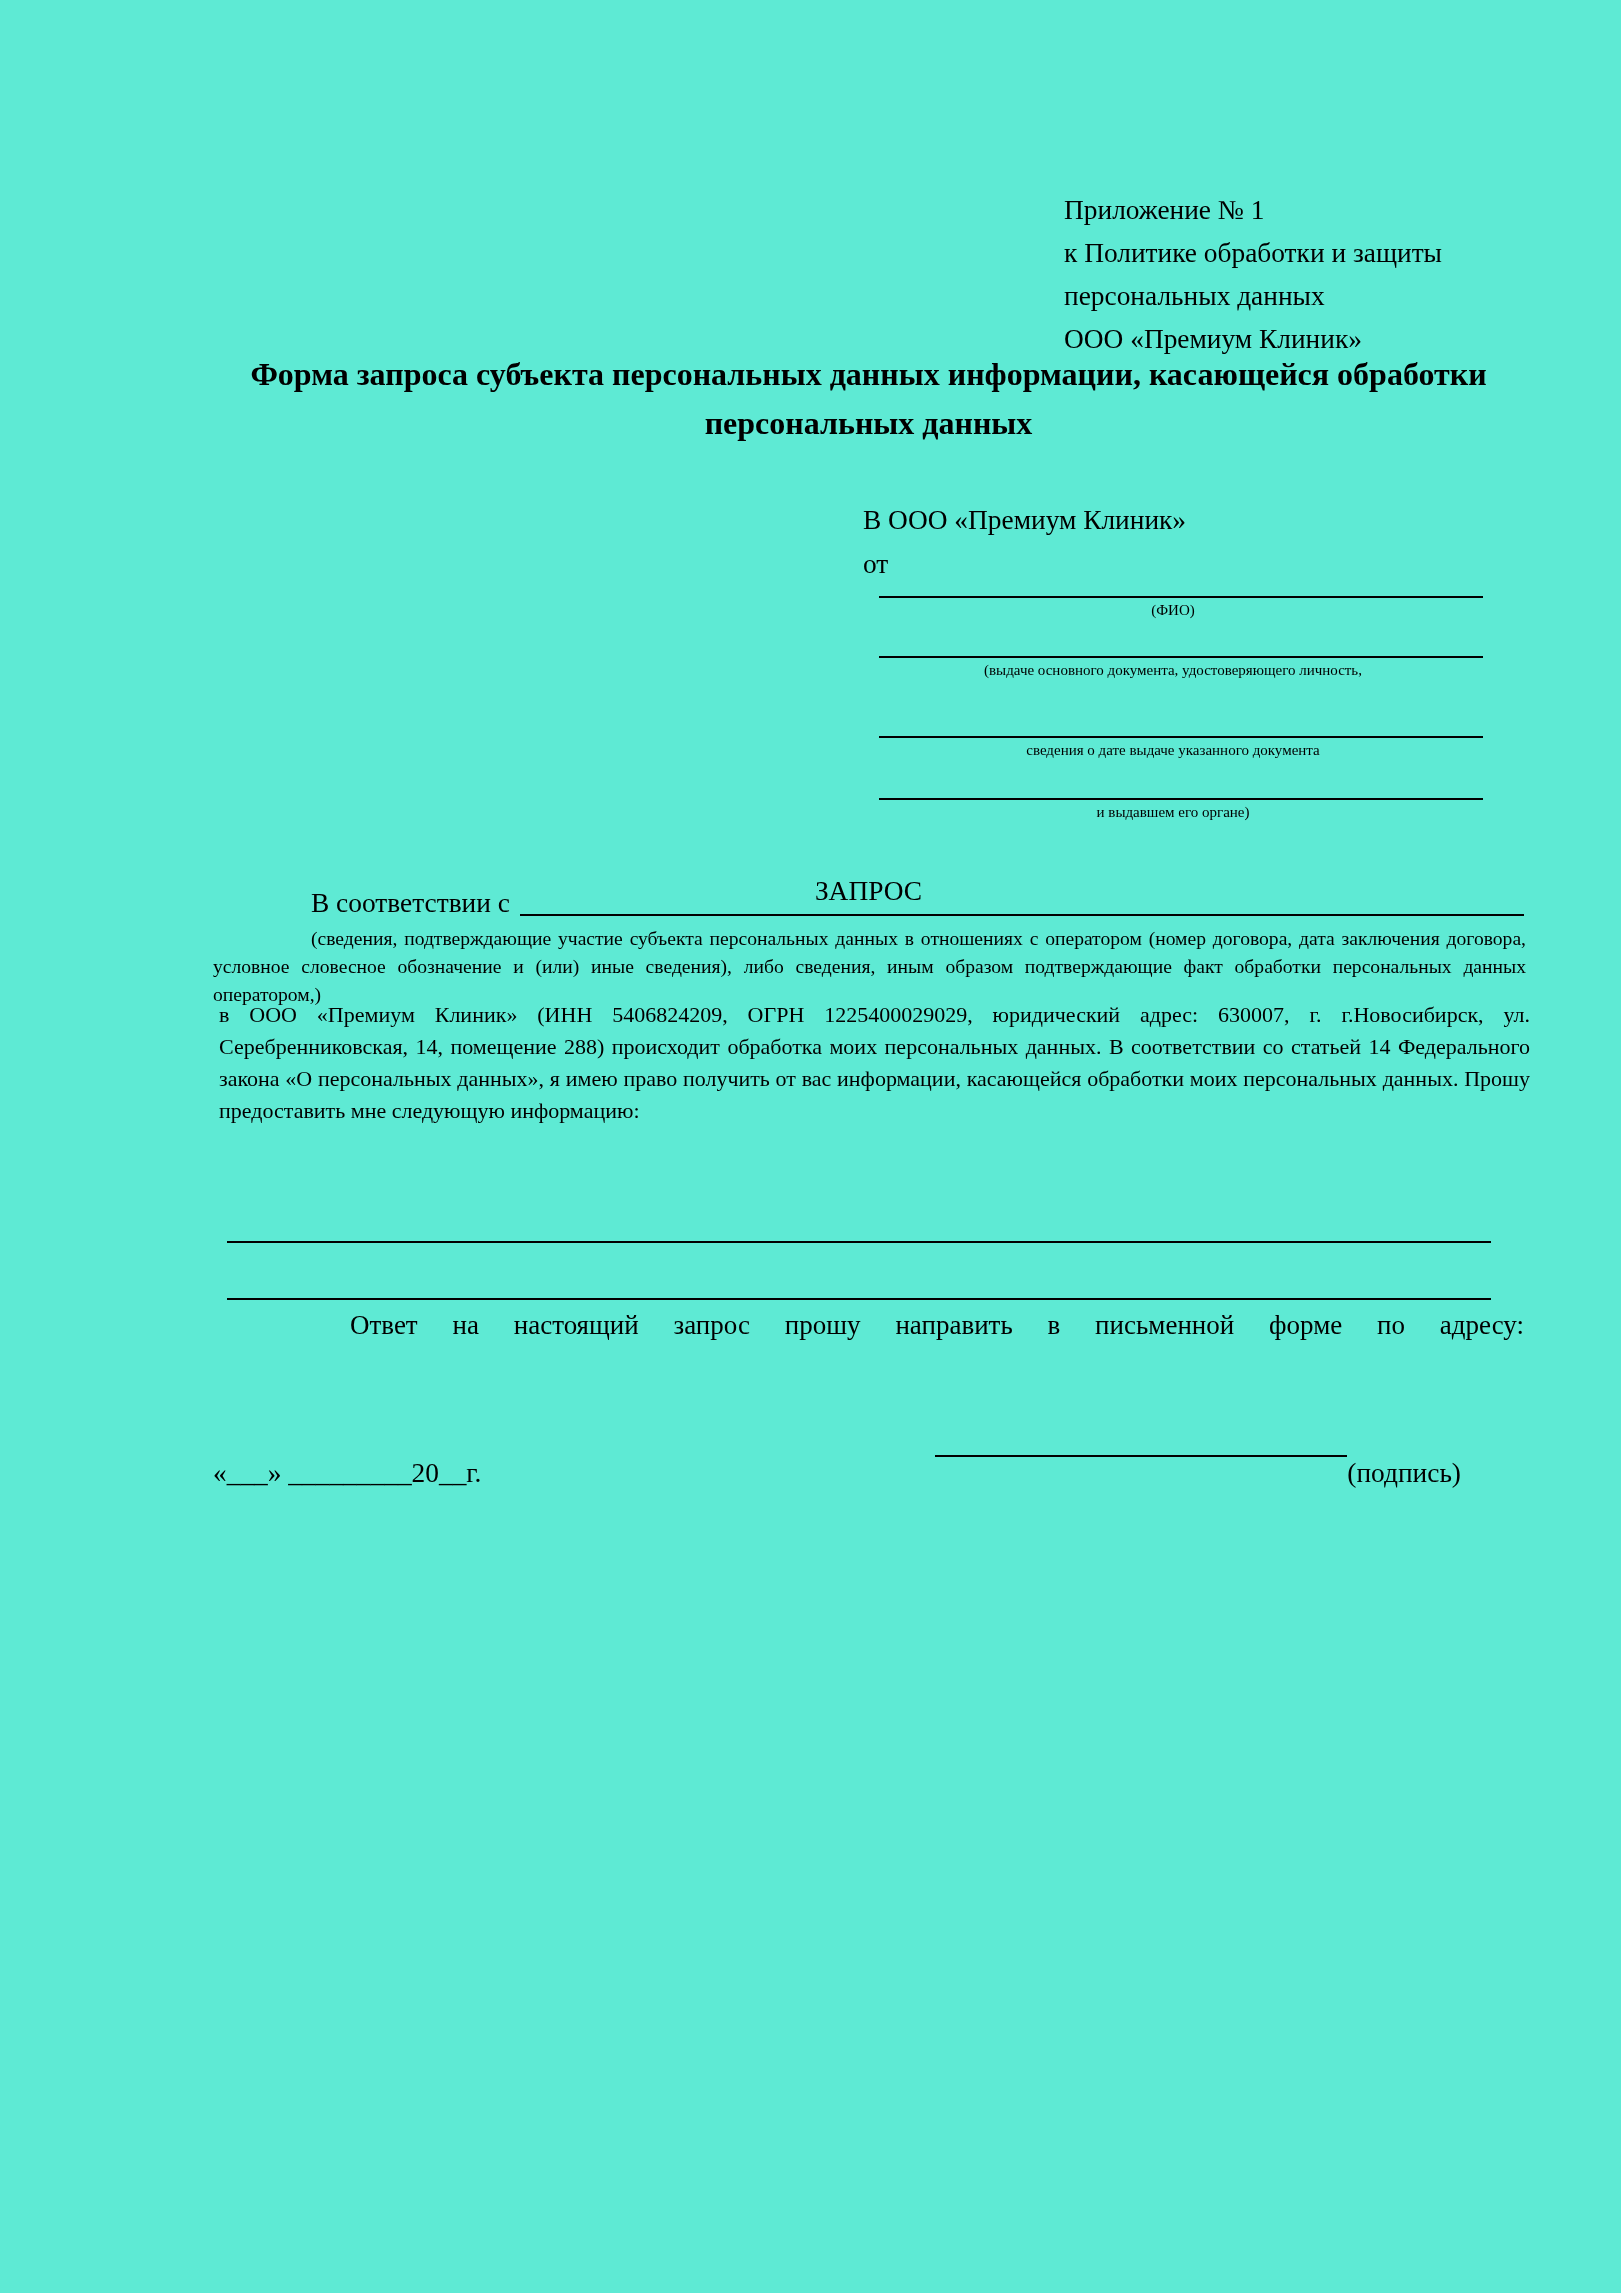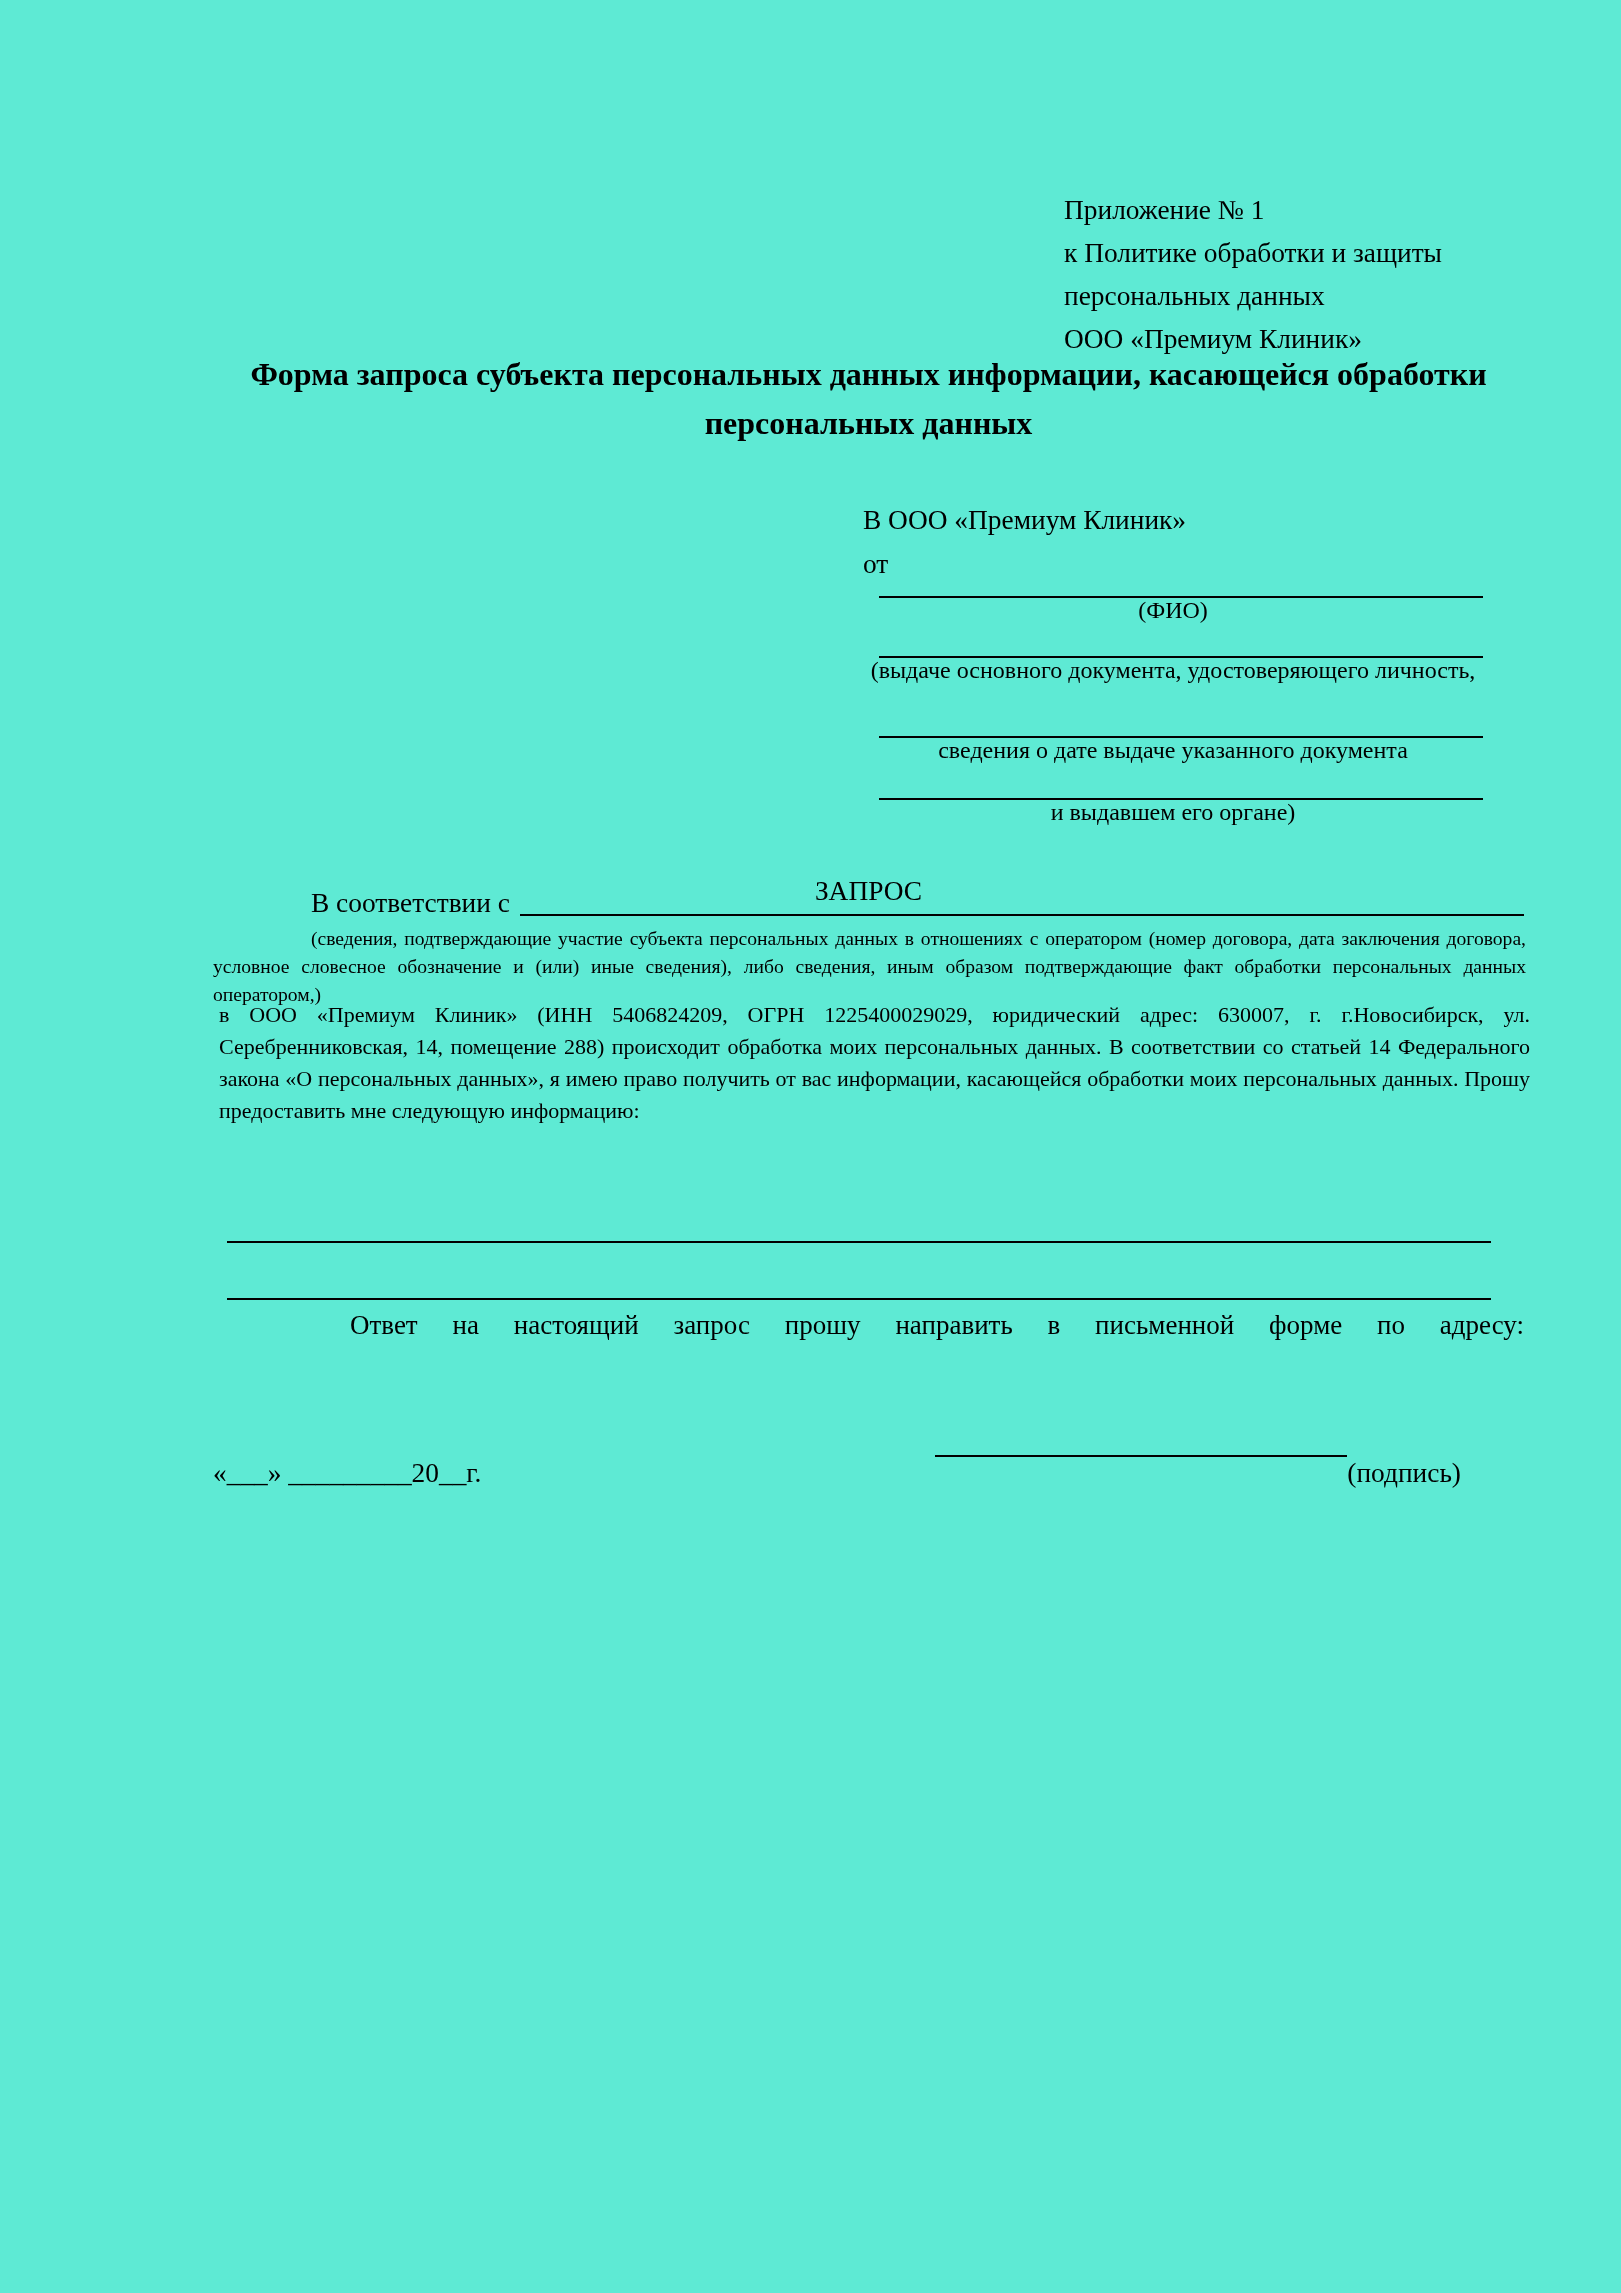--- a/index.html
+++ b/index.html
@@ -47,21 +47,21 @@
   .addressee .rule {
     border-bottom: 2px solid #000;
     margin-left: 15.7px;
     height: 0;
   }
   .addressee .rule-1 { margin-top: 9.8px; }
   .addressee .rule-2 { margin-top: 33px; }
   .addressee .rule-3 { margin-top: 52px; }
   .addressee .rule-4 { margin-top: 35px; }
   .addr-caption {
-    font-size: 24px;
+    font-size: 15px;
     line-height: 25.5px;
     text-align: center;
   }
 
   .request-heading {
     position: absolute;
     top: 845px;
     left: 213px;
     width: 1311px;
     text-align: center;

